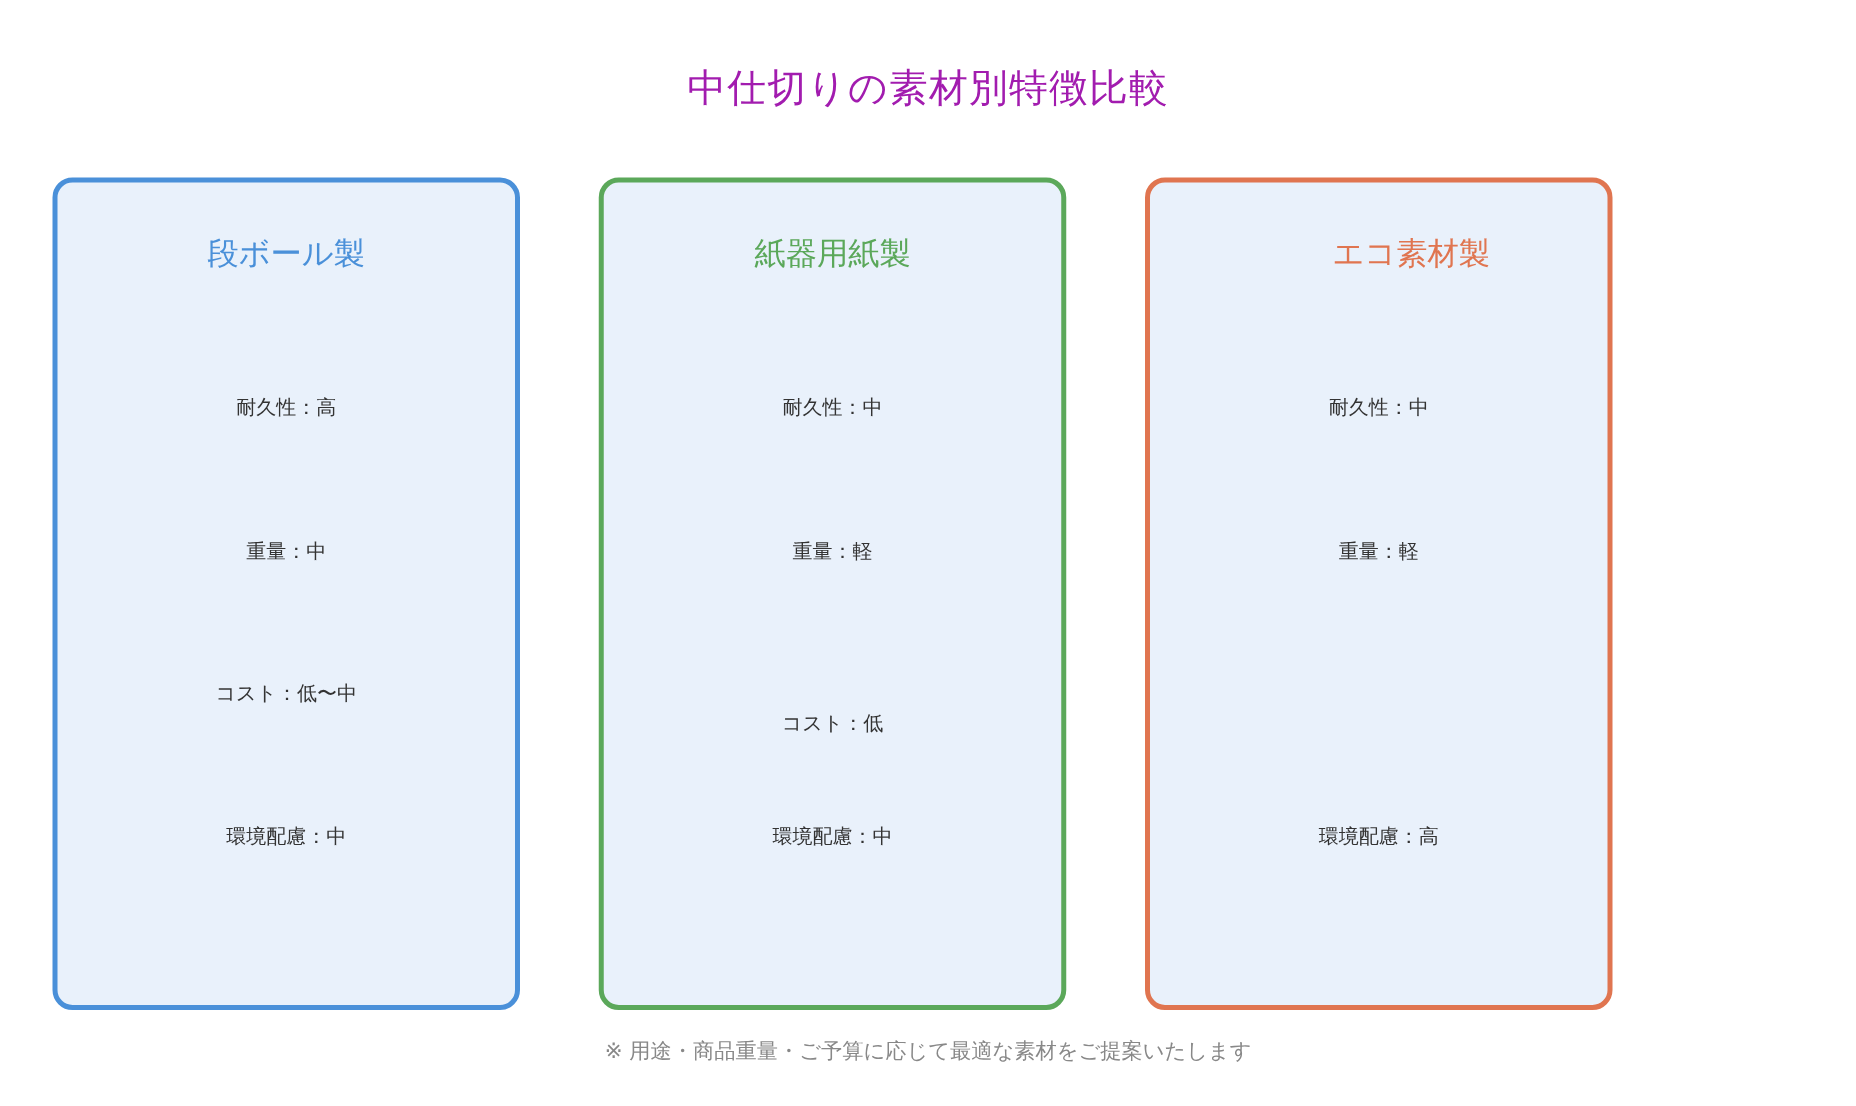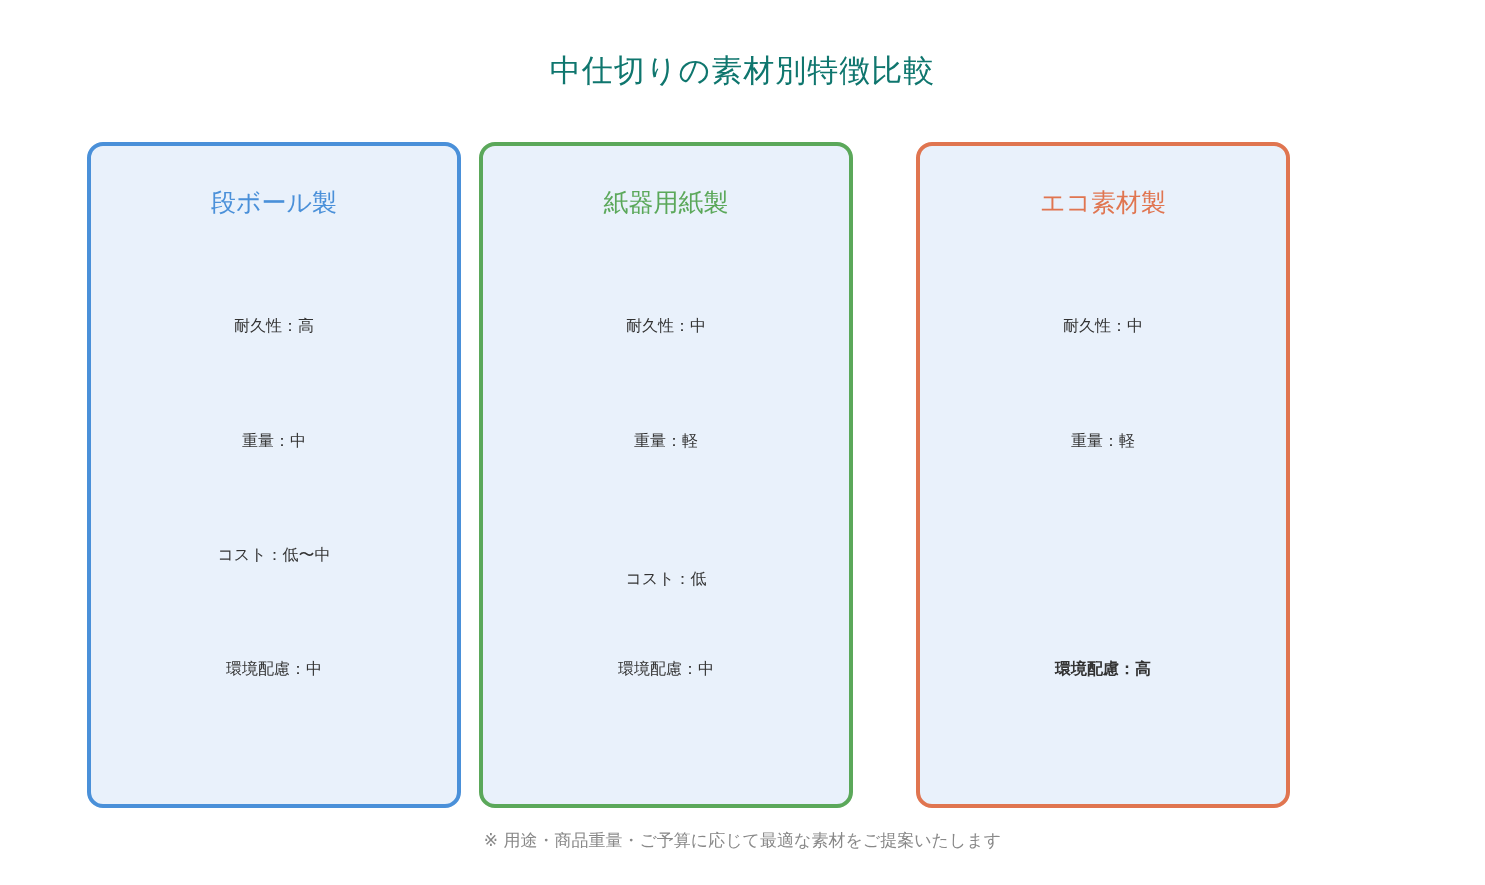--- a/index.html
+++ b/index.html
@@ -2,21 +2,21 @@
 <html><head>
 <meta charset="utf-8">
 <style>
   html, body { margin: 0; padding: 0; }
   body {
     width: 1485px; height: 885px; background: #ffffff; position: relative;
     font-family: "DejaVu Sans", "Liberation Sans", sans-serif; overflow: hidden;
   }
   .title {
     position: absolute; left: 0; top: 50px; width: 1485px; text-align: center;
-    font-size: 31px; color: #0f766e; letter-spacing: 1px;
+    font-size: 31px; color: #a21caf; letter-spacing: 1px;
   }
   .card {
     position: absolute; top: 142px; width: 374px; height: 666px;
     background: #e9f1fb; border: 4px solid; border-radius: 16px; box-sizing: border-box;
   }
   .card-title {
     position: absolute; left: 0; top: 40px; width: 100%; text-align: center;
     font-size: 25px;
   }
   .row {
@@ -26,36 +26,36 @@
   .footnote {
     position: absolute; left: 0; top: 829px; width: 1485px; text-align: center;
     font-size: 17px; color: #888888;
   }
 </style>
 </head>
 <body>
 
 <div class="title">中仕切りの素材別特徴比較</div>
 
-<div class="card" style="left:42px; border-color:#4a90d9;margin-left:45px;">
+<div class="card" style="left:42px; border-color:#4a90d9;">
   <div class="card-title" style="color:#4a90d9;">段ボール製</div>
   <div class="row" style="top:170px;">耐久性：高</div>
   <div class="row" style="top:399px;">コスト：低〜中</div>
   <div class="row" style="top:285px;">重量：中</div>
   <div class="row" style="top:513px;">環境配慮：中</div>
 </div>
 
 <div class="card" style="left:479px; border-color:#5ba85a;">
   <div class="card-title" style="color:#5ba85a;font-family:Liberation Mono, monospace;">紙器用紙製</div>
   <div class="row" style="top:170px;">耐久性：中</div>
   <div class="row" style="top:285px;">重量：軽</div>
   <div class="row" style="top:399px;margin-top:24px;">コスト：低</div>
   <div class="row" style="top:513px;">環境配慮：中</div>
 </div>
 
 <div class="card" style="left:916px; border-color:#e07550;">
-  <div class="card-title" style="color:#e07550;">エコ素材製</div>
+  <div class="card-title" style="color:#e07550;padding-left:26px;">エコ素材製</div>
   <div class="row" style="top:170px;">耐久性：中</div>
   <div class="row" style="top:285px;">重量：軽</div>
-  <div class="row" style="top:513px;font-weight:bold;">環境配慮：高</div>
+  <div class="row" style="top:513px;">環境配慮：高</div>
 </div>
 
 <div class="footnote">※ 用途・商品重量・ご予算に応じて最適な素材をご提案いたします</div>
 
 </body></html>

